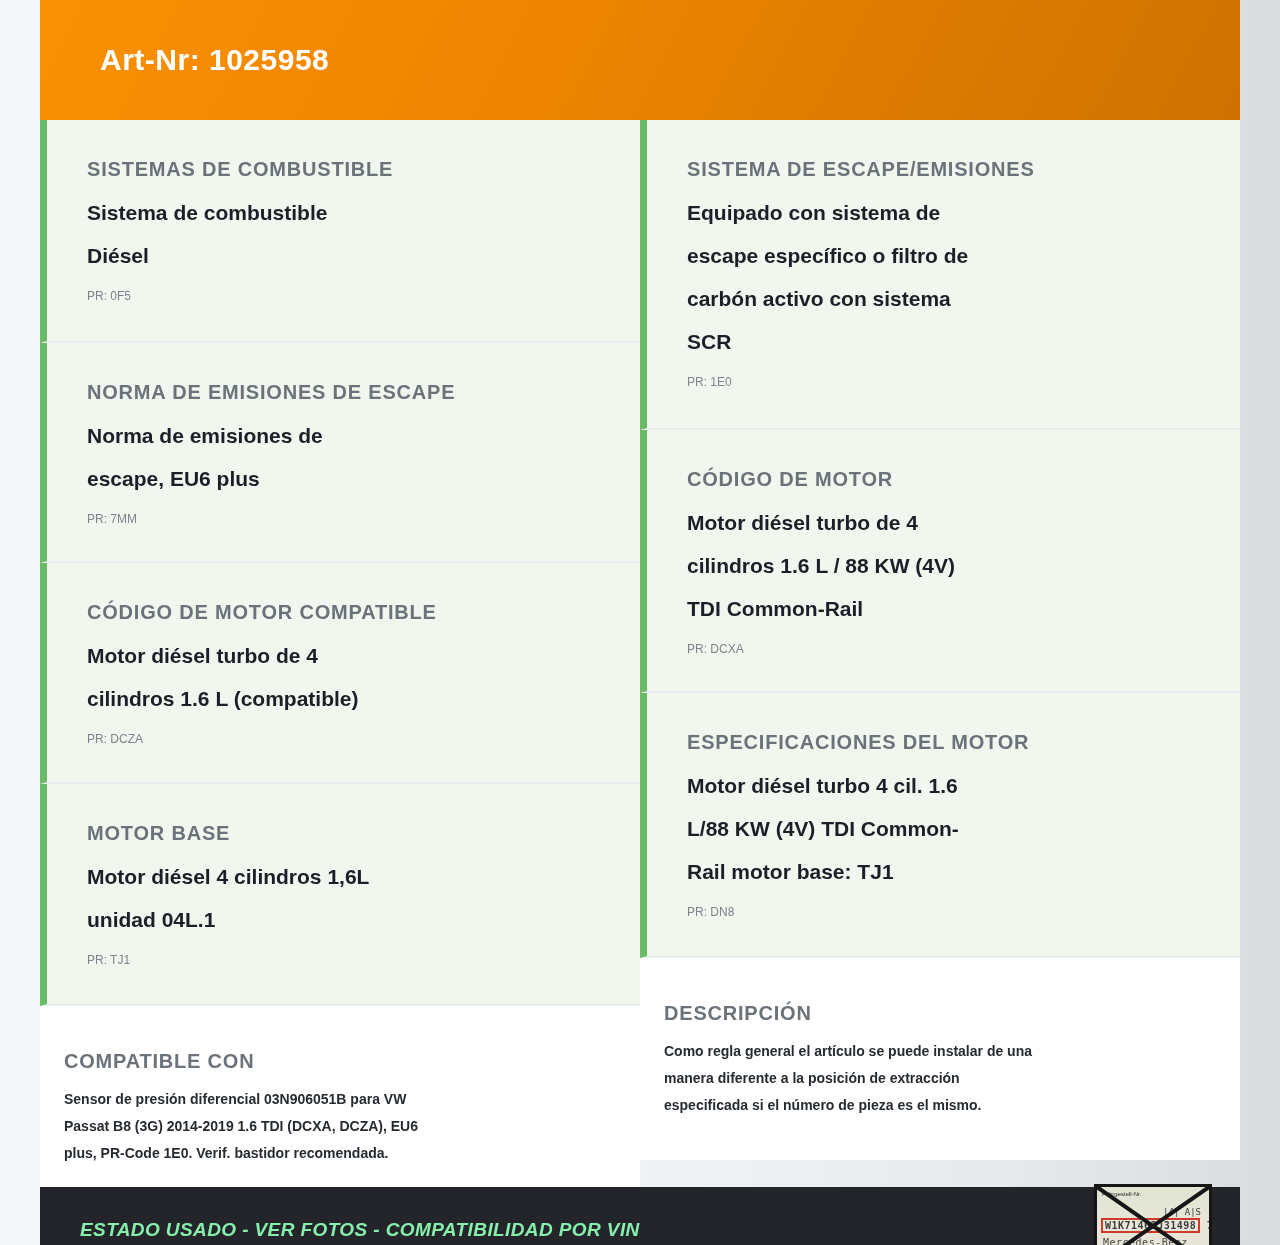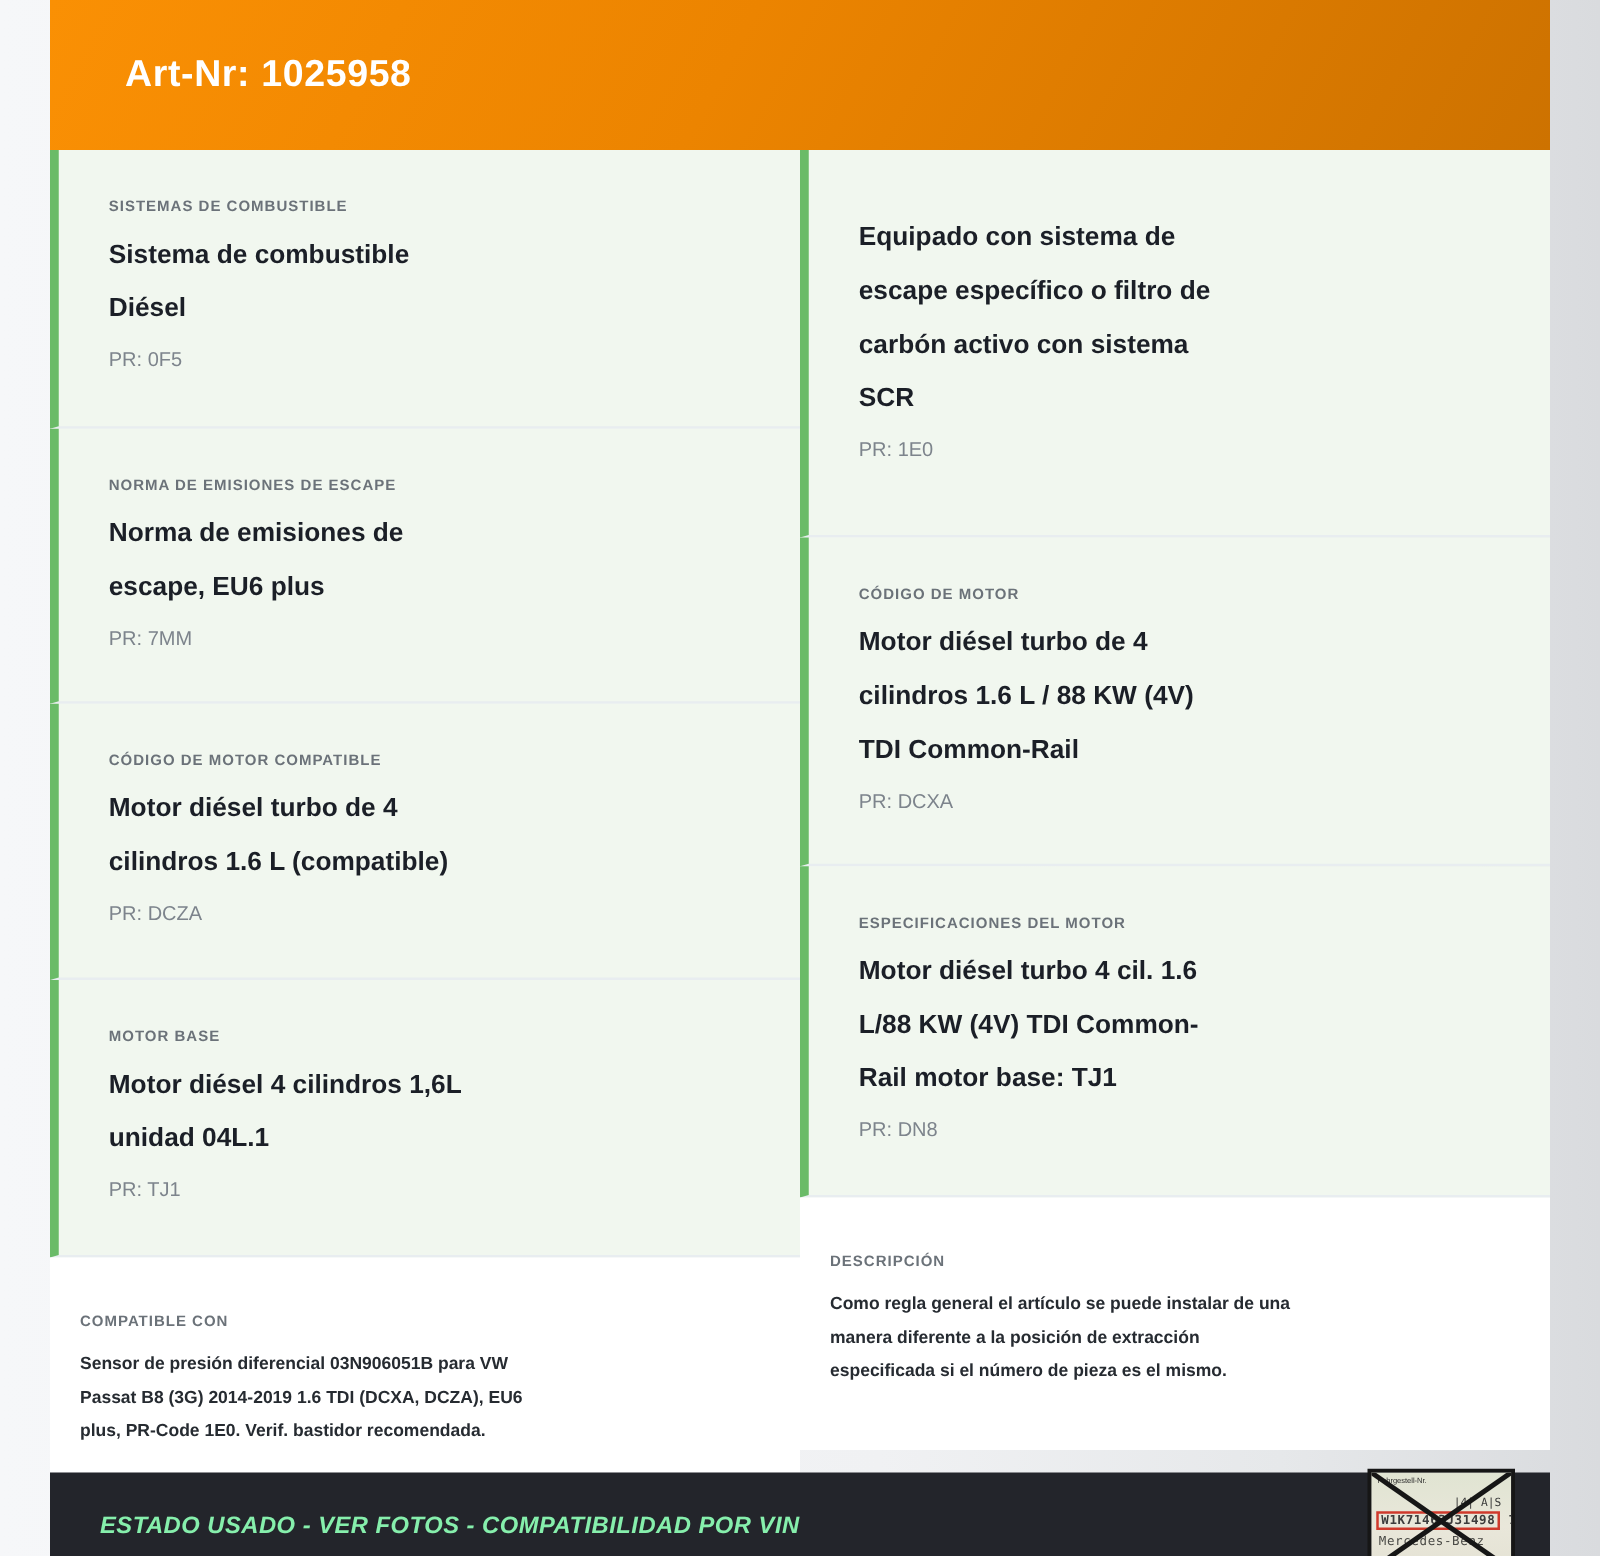--- a/index.html
+++ b/index.html
@@ -24,28 +24,28 @@
   .col { width:600px; display:flex; flex-direction:column; }
 
   .card {
     background:#f1f7ef;
     border-left:7px solid #6abb68;
     border-bottom:2px solid #e8edf0;
     padding:38px 46px 20px 40px;
   }
   .card:last-child { border-bottom:none; }
   .label {
-    font-size:12px; font-weight:bold; color:#6b7279; letter-spacing:0.8px;
+    font-size:20px; font-weight:bold; color:#6b7279; letter-spacing:0.8px;
   }
   .card .title-text {
     margin-top:10px; font-size:21px; line-height:43px; font-weight:bold;
     color:#1b1f27; white-space:pre-line;
   }
   .card .pr {
-    margin-top:12px; font-size:16px; color:#7d848c;
+    margin-top:12px; font-size:12px; color:#7d848c;
   }
 
   .note {
     background:#ffffff;
     padding:44px 34px 20px 24px;
   }
   .note .body-text {
     margin-top:13px; font-size:14px; line-height:27px; font-weight:bold;
     color:#262b31; white-space:pre-line;
   }
@@ -133,20 +133,21 @@
       <div class="note ln">
         <div class="label">COMPATIBLE CON</div>
         <div class="body-text">Sensor de presión diferencial 03N906051B para VW
 Passat B8 (3G) 2014-2019 1.6 TDI (DCXA, DCZA), EU6
 plus, PR-Code 1E0. Verif. bastidor recomendada.</div>
       </div>
     </div>
 
     <div class="col">
       <div class="card rc1">
+        <div class="label">SISTEMA DE ESCAPE/EMISIONES</div>
         <div class="title-text">Equipado con sistema de
 escape específico o filtro de
 carbón activo con sistema
 SCR</div>
         <div class="pr">PR: 1E0</div>
       </div>
       <div class="card rc2">
         <div class="label">CÓDIGO DE MOTOR</div>
         <div class="title-text">Motor diésel turbo de 4
 cilindros 1.6 L / 88 KW (4V)

